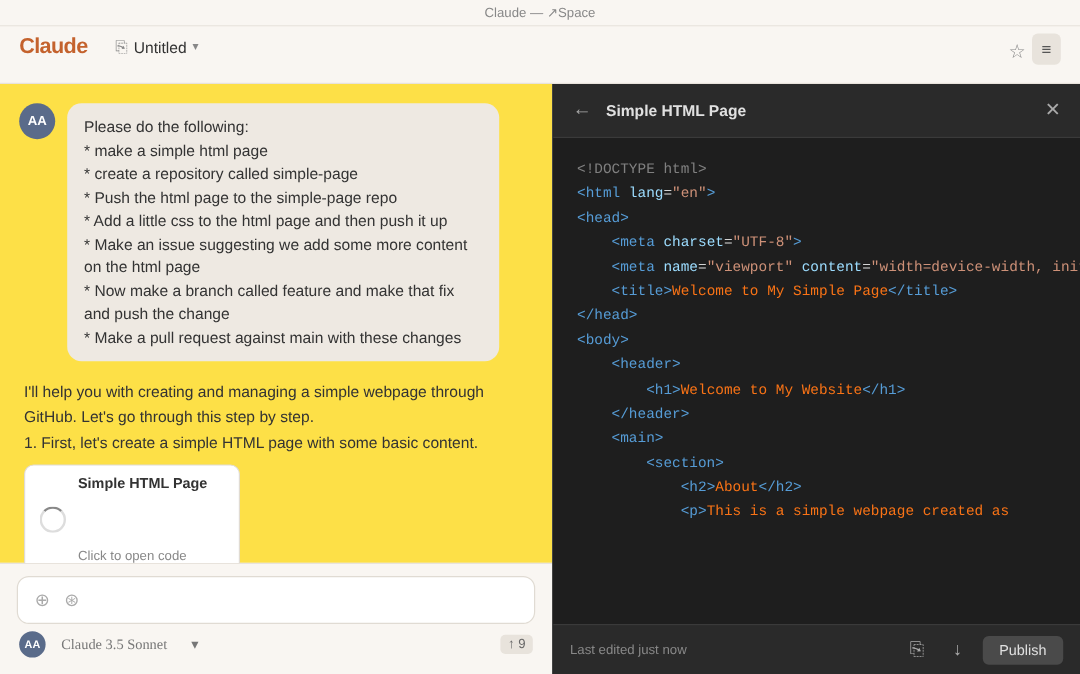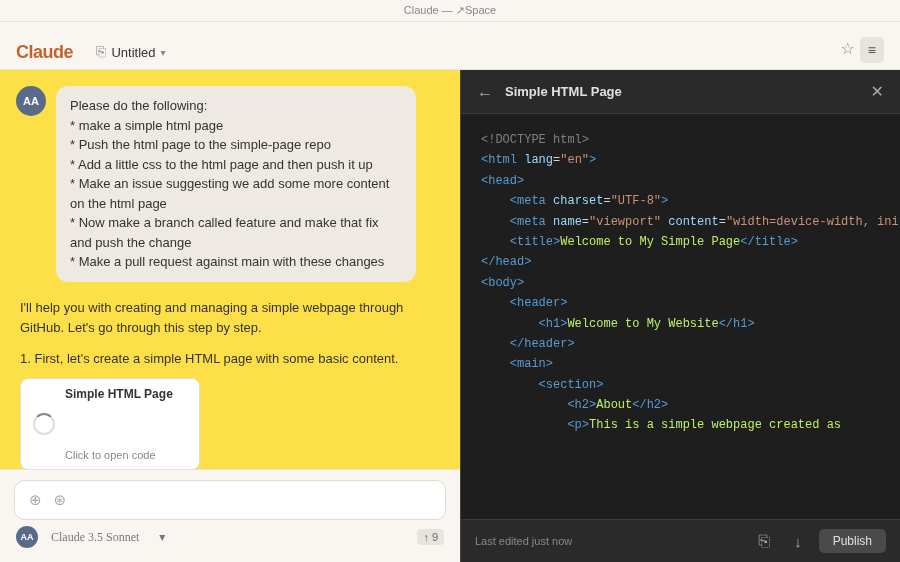--- a/index.html
+++ b/index.html
@@ -28,21 +28,21 @@
     .app-container {
       display: flex;
       flex-direction: column;
       flex: 1;
       overflow: hidden;
     }
 
     
     .header {
       display: flex;
-      align-items: flex-end;
+      align-items: flex-start;
       padding: 6px 16px;
       background: #f9f6f2;
       border-bottom: 1px solid #e8e3dc;
       flex-shrink: 0;
       height: 48px;
     }
 
     .header-logo {
       font-size: 18px;
       font-weight: 700;
@@ -165,21 +165,20 @@
 
     .message-assistant {
       margin-bottom: 16px;
       padding-left: 4px;
     }
 
     .assistant-text {
       font-size: 13px;
       color: #333;
       line-height: 1.6;
-      margin-bottom: 10px;
     }
 
     .assistant-step {
       font-size: 13px;
       color: #333;
       line-height: 1.6;
       margin-bottom: 8px;
     }
 
     .code-artifact {
@@ -367,21 +366,21 @@
       line-height: 1.7;
       color: #d4d4d4;
       background: #1e1e1e;
     }
 
     .code-line { white-space: pre; }
 
     .tag { color: #569cd6; }
     .attr-name { color: #9cdcfe; }
     .attr-value { color: #ce9178; }
-    .text-content { color: #bef264; }
+    .text-content { color: #f97316; }
     .doctype { color: #808080; }
 
     
     .artifact-footer {
       display: flex;
       align-items: center;
       padding: 8px 14px;
       background: #2a2a2a;
       border-top: 1px solid #3a3a3a;
       gap: 10px;
@@ -449,20 +448,21 @@
 
     <div class="chat-panel">
       <div class="chat-messages">
 
         <div class="message-user">
           <div class="avatar">AA</div>
           <div class="message-bubble-user">
             <div>Please do the following:</div>
             <ul>
               <li>make a simple html page</li>
+              <li>create a repository called simple-page</li>
               <li>Push the html page to the simple-page repo</li>
               <li>Add a little css to the html page and then push it up</li>
               <li>Make an issue suggesting we add some more content on the html page</li>
               <li>Now make a branch called feature and make that fix and push the change</li>
               <li>Make a pull request against main with these changes</li>
             </ul>
           </div>
         </div>
 
         <div class="message-assistant">

